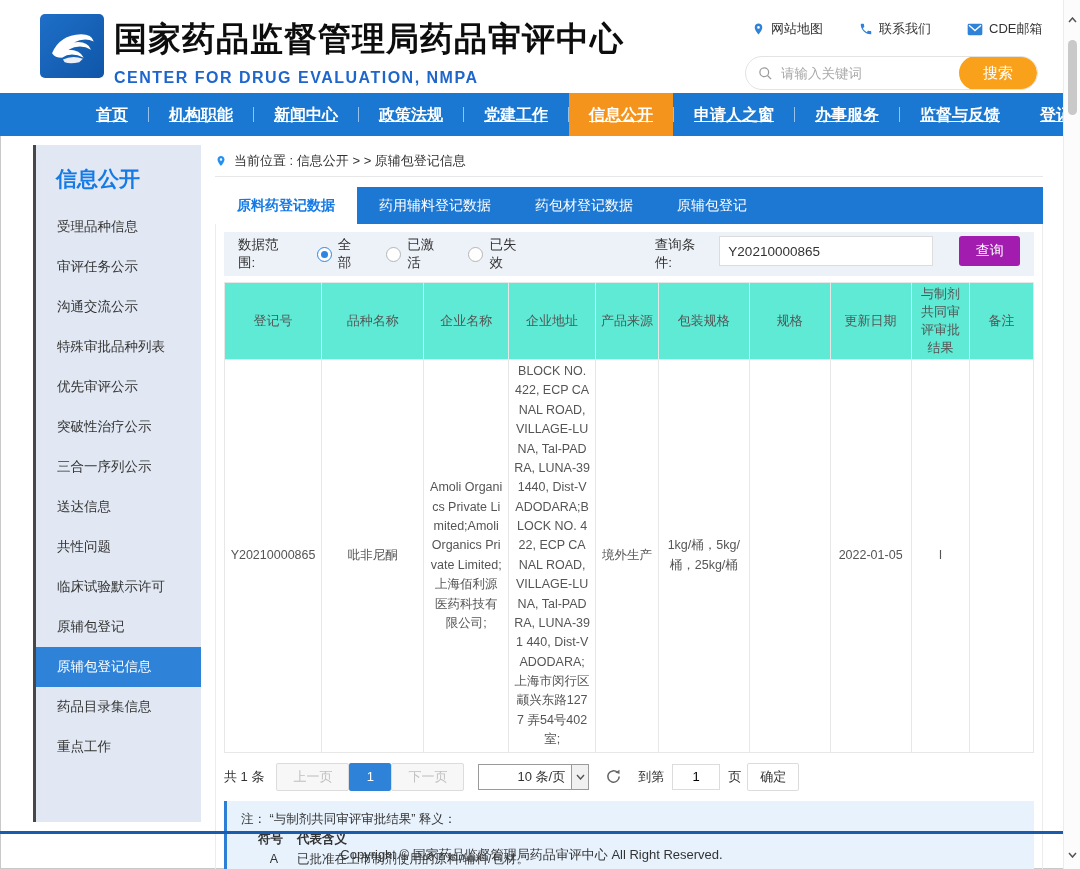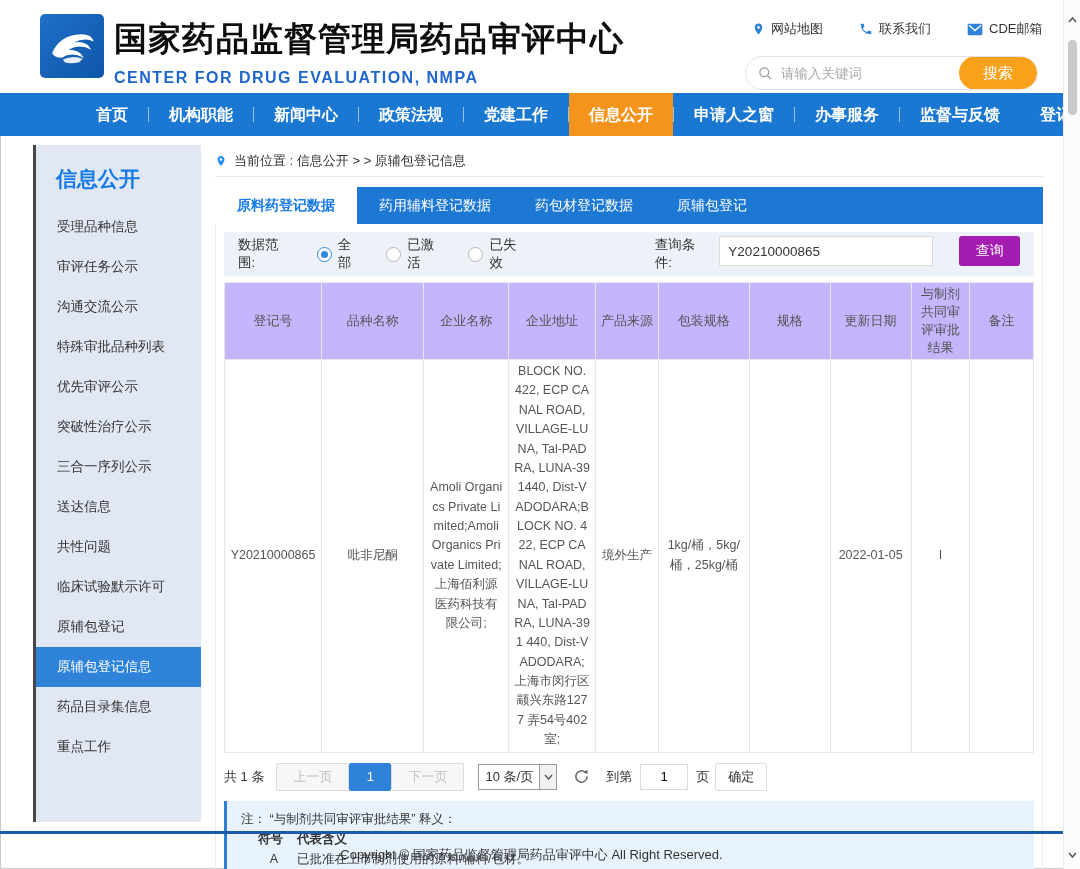--- a/index.html
+++ b/index.html
@@ -22,21 +22,21 @@
   .search-box { position:absolute; left:745px; top:56px; width:293px; height:34px; background:#fff;
                 border:1px solid #e3e3e3; border-radius:17px; display:flex; align-items:center; overflow:hidden; }
   .search-box svg { margin-left:12px; flex:none; }
   .search-input { border:none; outline:none; flex:1; min-width:0; font-size:13.5px; color:#333; padding:0 8px; background:transparent; }
   .search-input::placeholder { color:#a9a9a9; }
   .search-btn { flex:none; width:78px; height:34px; border:none; border-radius:17px; background:#f9a11b; color:#fff;
                 font-size:15px; cursor:pointer; font-family:inherit; }
   
   .main-nav { width:1063px; height:43px; background:#1a78d2; display:flex; align-items:center; padding-left:76px; }
   .nav-item { padding:0 20px; height:43px; line-height:43px; color:#fff; font-size:16px; font-weight:bold;
-              white-space:nowrap; cursor:pointer; }
+              white-space:nowrap; cursor:pointer;text-decoration:underline; }
   .nav-item.active { background:#f5941d; }
   .nav-sep { width:1px; height:15px; background:rgba(255,255,255,.55); flex:none; }
   
   .sidebar { position:absolute; left:33px; top:145px; width:168px; height:677px; background:#e1e8f3;
              border-left:3px solid #474747; }
   .sidebar-title { padding:20px 0 14px 20px; font-size:21px; font-weight:bold; color:#157ae6; }
   .side-item { height:40px; line-height:40px; padding-left:21px; font-size:13.5px; color:#333; cursor:pointer; white-space:nowrap; }
   .side-item.active { background:#2e82d8; color:#fff; }
   
   .content { position:absolute; left:215px; top:145px; width:828px; }
@@ -52,30 +52,30 @@
   .radio { width:15px; height:15px; border-radius:50%; border:1px solid #b5b5b5; background:#fff; position:relative; flex:none; }
   .radio.checked { border-color:#2e86e0; }
   .radio.checked::after { content:""; position:absolute; left:3px; top:3px; width:7px; height:7px; border-radius:50%; background:#2e86e0; }
   .query-label { margin-left:128px; }
   .query-input { width:225px; height:30px; border:1px solid #dcdcdc; background:#fff; font-size:13.5px; color:#333;
                  padding:0 8px; margin-left:10px; outline:none; }
   .query-btn { width:64px; height:30px; margin-left:26px; background:#a21caf; border:none; border-radius:3px;
                color:#fff; font-size:14px; cursor:pointer; font-family:inherit; }
   
   table { width:100%; border-collapse:collapse; table-layout:fixed; margin-top:6px; }
-  th { height:62px; background:#c4b5fd; font-weight:normal; font-size:13px; color:#555; border:1px solid #e7e7e7; padding:2px 4px; }
+  th { height:62px; background:#5eead4; font-weight:normal; font-size:13px; color:#555; border:1px solid #e7e7e7; padding:2px 4px; }
   td { height:325px; font-size:12.5px; color:#555; border:1px solid #e7e7e7; text-align:center; vertical-align:middle;
        padding:2px 5px; line-height:1.55; word-break:break-all; }
   
   .pagination { display:flex; align-items:center; margin-top:10px; font-size:13px; color:#333; }
   .pg-total { margin-right:12px; }
   .pg-btn { height:28px; line-height:26px; padding:0 16px; background:#f7f7f7; border:1px solid #dcdcdc;
             color:#c0c0c0; border-radius:2px; cursor:default; }
   .pg-cur { width:42px; height:28px; line-height:28px; background:#2e82d8; color:#fff; text-align:center; border-radius:2px; }
-  .pg-size { display:flex; height:26px; border:1px solid #9a9a9a; background:#fff; align-items:center; margin-left:14px; cursor:pointer; }
+  .pg-size { display:flex; height:26px; border:1px solid #9a9a9a; background:#fff; align-items:center; margin-left:14px; cursor:pointer;padding-left:32px; }
   .pg-size-label { padding:0 6px; font-size:13px; }
   .pg-size-arrow { width:17px; height:24px; border-left:1px solid #9a9a9a; background:#f1f1f1;
                    display:flex; align-items:center; justify-content:center; }
   .pg-refresh { margin-left:16px; cursor:pointer; display:flex; }
   .goto-label { margin-left:16px; }
   .goto-input { width:48px; height:26px; border:1px solid #dcdcdc; text-align:center; font-size:13px; margin:0 8px; outline:none; }
   .pg-ok { height:28px; padding:0 12px; background:#fff; border:1px solid #dcdcdc; border-radius:2px; font-size:13px;
            color:#333; margin-left:6px; cursor:pointer; font-family:inherit; }
   
   .note { margin-top:10px; background:#e8f2fd; border-left:3px solid #2d7fd6; padding:8px 14px 9px; font-size:12.5px; color:#333; }

